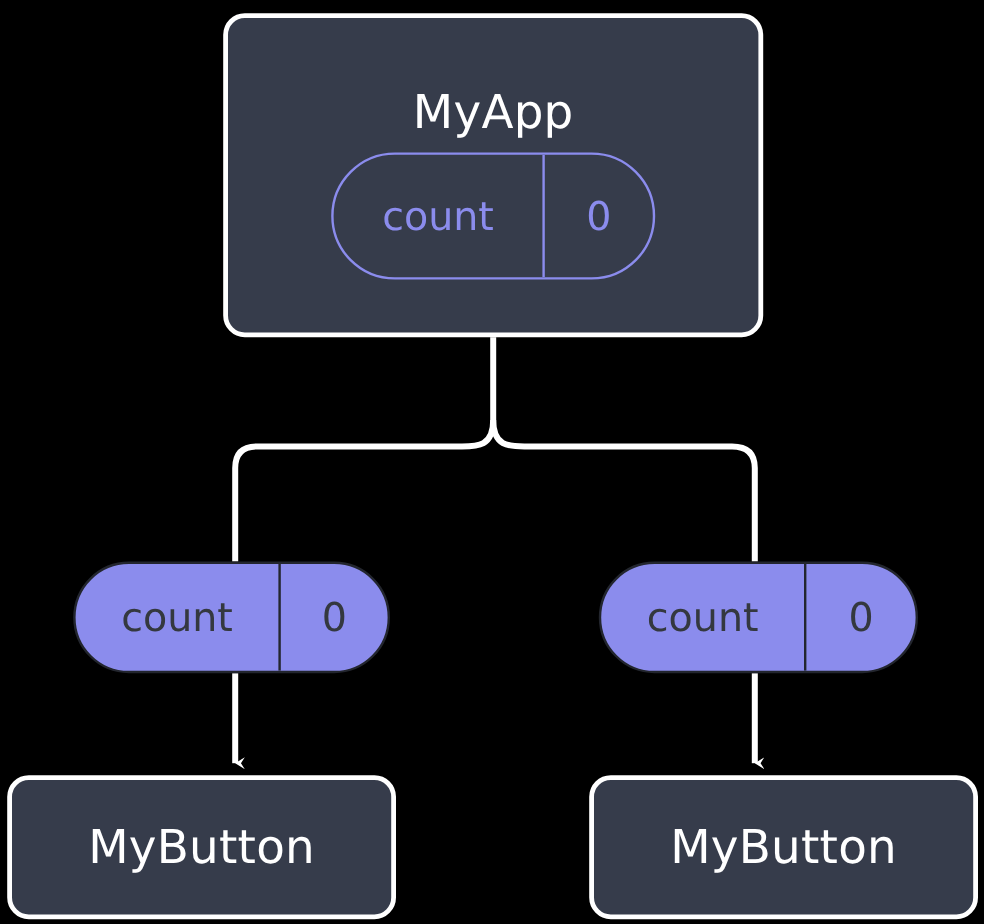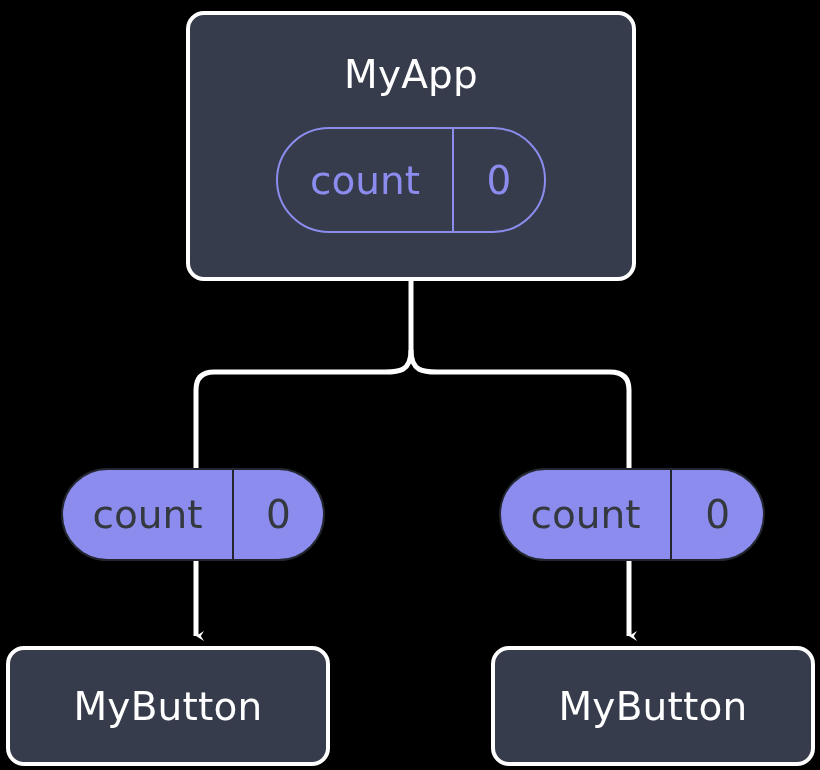--- a/index.html
+++ b/index.html
@@ -49,21 +49,21 @@
     white-space: nowrap;
   }
 
   #box-myapp {
     left: 186px;
     top: 11px;
     width: 450px;
     height: 270px;
     justify-content: flex-start;
   }
-  #box-myapp .widget-title { margin-top: 40px; }
+  #box-myapp .widget-title { margin-top: 60px; }
 
   #box-mybutton-left {
     left: 6px;
     top: 646px;
     width: 324px;
     height: 120px;
     justify-content: center;
   }
   #box-mybutton-right {
     left: 491px;
@@ -80,21 +80,21 @@
     display: flex;
     align-items: stretch;
     border-radius: 999px;
     overflow: hidden;
   }
   .pill .pill-key,
   .pill .pill-val {
     display: flex;
     align-items: center;
     justify-content: center;
-    font-size: 39px;
+    font-size: 33px;
     line-height: 1;
     white-space: nowrap;
   }
 
   
   .pill-outline {
     border: 2px solid #8b8ced;
     background: transparent;
   }
   .pill-outline .pill-key,

